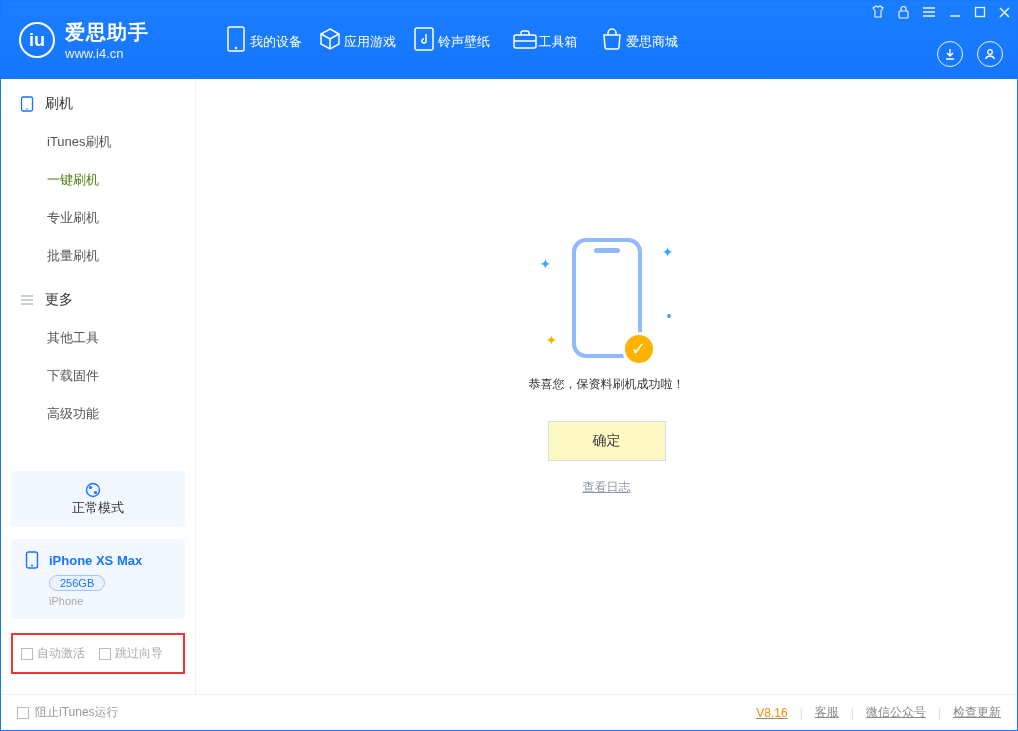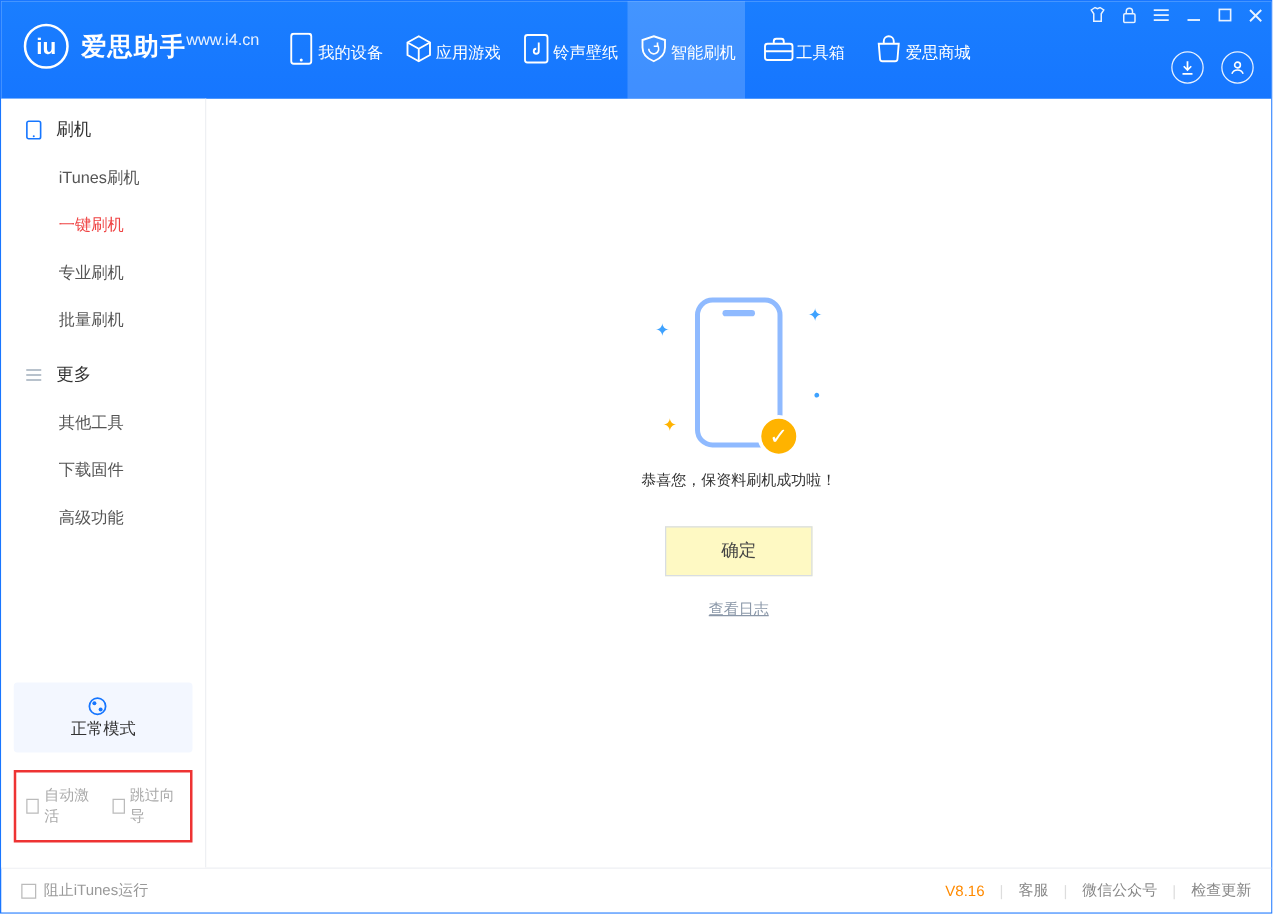--- a/index.html
+++ b/index.html
@@ -8,31 +8,32 @@
   width: 1018px; height: 731px;
   border: 1px solid #1976ff;
   display: flex; flex-direction: column;
   position: relative;
 }
 
 .header {
   height: 78px; background: linear-gradient(180deg, #1a7eff 0%, #1676ff 100%);
   display: flex; align-items: flex-start; color: #fff;
   position: relative;
+  gap: 20px;
 }
 .logo-area {
   display: flex; align-items: center; padding: 18px 12px 0 18px;
   min-width: 194px;
 }
 .logo-icon {
   width: 36px; height: 36px; border: 2px solid #fff; border-radius: 50%;
   display: flex; align-items: center; justify-content: center; font-weight: bold;
   font-size: 18px; margin-right: 10px;
 }
-.logo-text { display:flex; flex-direction: row; }
+.logo-text { display:flex; flex-direction: column; }
 .logo-title { font-size: 20px; font-weight: bold; letter-spacing: 1px; }
 .logo-sub { font-size: 13px; opacity: .9; }
 .nav { display: flex; height: 100%; }
 .nav-item {
   width: 94px; display: flex; align-items: center;
   justify-content: center; font-size: 13px; color: #fff; cursor: pointer;
   padding-top: 4px;
 }
 .nav-item.active { background: rgba(255,255,255,.18); }
 .nav-icon { width: 28px; height: 28px; margin-bottom: 6px; display:flex; align-items:center; justify-content:center; }
@@ -45,31 +46,31 @@
   position: absolute; right: 14px; bottom: 12px; display:flex; gap:14px;
 }
 .circle-icon {
   width: 26px; height: 26px; border:1.5px solid rgba(255,255,255,.9); border-radius:50%;
   display:flex; align-items:center; justify-content:center; color:#fff; font-size:14px;
   cursor:pointer;
 }
 
 .body { flex:1; display:flex; min-height:0; }
 .sidebar {
-  width: 164px; border-right:1px solid #eef0f3; display:flex; flex-direction:column;
+  width: 195px; border-right:1px solid #eef0f3; display:flex; flex-direction:column;
   background:#fff; position:relative;
 }
 .side-group-title {
   display:flex; align-items:center; padding: 16px 18px 10px; font-size:14px; color:#333;
 }
 .side-group-title .gicon { width:16px; height:16px; margin-right:10px; display:flex; align-items:center; justify-content:center;}
 .side-item {
   padding: 10px 18px 10px 46px; font-size:13px; color:#555; cursor:pointer;
 }
-.side-item.active { color:#ef4444; }
+.side-item.active { color:#4d7c0f; }
 .side-spacer { flex:1; }
 .side-card {
   margin: 6px 10px; background:#f3f7ff; border-radius:3px; padding:10px 12px;
   font-size:13px; color:#333; display:flex; align-items:center;flex-direction:column;
 }
 .side-card .cicon {
   width:18px; height:18px; margin-right:10px; display:flex; align-items:center; justify-content:center;
 }
 .device-card { display:flex; flex-direction:column; align-items:flex-start; padding:12px; }
 .device-row { display:flex; align-items:center; margin-bottom:6px; font-weight:bold; color:#1676ff;}
@@ -106,21 +107,21 @@
   border:1px solid #d8dde3; background:#fef9c3; padding:10px 44px; font-size:14px; color:#444;
   cursor:pointer; margin-bottom:18px;
 }
 .log-link { font-size:12px; color:#8a97a8; text-decoration:underline; cursor:pointer; }
 
 .footer {
   height:36px; border-top:1px solid #eef0f3; display:flex; align-items:center;
   padding:0 16px; font-size:12px; color:#999;
 }
 .footer .left { display:flex; align-items:flex-start; gap:6px;}
-.footer .right { margin-left:auto; display:flex; align-items:center; gap:12px; color:#888;}
+.footer .right { margin-left:auto; display:flex; align-items:center; gap:12px; color:#888;text-decoration:underline;}
 .footer .sep { color:#ddd; }
 .footer a { color:#888; cursor:pointer;}
 .ver { color:#ff8a00; }
 svg { display:block; }
 </style>
 </head>
 <body>
 
 <div class="window">
 
@@ -153,30 +154,20 @@
       </div>
       <div class="nav-item">
         <span class="nav-icon">
           <svg width="22" height="26" viewBox="0 0 22 26">
               <rect x="2" y="2" width="18" height="22" rx="2" fill="none" stroke="#fff" stroke-width="1.5"></rect>
               <path d="M13 8v7a2 2 0 11-2-2" fill="none" stroke="#fff" stroke-width="1.5"></path>
             </svg>
         </span>
         <span>铃声壁纸</span>
       </div>
-      <div class="nav-item active">
-        <span class="nav-icon">
-          <svg width="26" height="26" viewBox="0 0 26 26">
-              <path d="M13 3l9 3v6c0 6-4 9-9 11-5-2-9-5-9-11V6z" fill="none" stroke="#fff" stroke-width="1.5"></path>
-              <path d="M9 13a4 4 0 107-2.6" fill="none" stroke="#fff" stroke-width="1.3"></path>
-              <path d="M16 8v3h-3" fill="none" stroke="#fff" stroke-width="1.3"></path>
-            </svg>
-        </span>
-        <span>智能刷机</span>
-      </div>
       <div class="nav-item">
         <span class="nav-icon">
           <svg width="26" height="22" viewBox="0 0 26 22">
               <rect x="2" y="7" width="22" height="13" rx="2" fill="none" stroke="#fff" stroke-width="1.5"></rect>
               <path d="M9 7V5a2 2 0 012-2h4a2 2 0 012 2v2M2 13h22" fill="none" stroke="#fff" stroke-width="1.5"></path>
             </svg>
         </span>
         <span>工具箱</span>
       </div>
       <div class="nav-item">
@@ -271,20 +262,33 @@
         <span class="cicon">
           <svg width="16" height="16" viewBox="0 0 16 16">
               <circle cx="8" cy="8" r="6.5" fill="none" stroke="#1676ff" stroke-width="1.4"></circle>
               <circle cx="5.5" cy="5.5" r="1.6" fill="#1676ff"></circle>
               <circle cx="10.5" cy="10.5" r="1.6" fill="#1676ff"></circle>
             </svg>
         </span>
         <span>正常模式</span>
       </div>
 
+      <div class="side-card device-card">
+        <div class="device-row">
+          <span class="cicon" style="margin-right:8px;">
+            <svg width="14" height="18" viewBox="0 0 14 18">
+                <rect x="1.5" y="1" width="11" height="16" rx="2" fill="none" stroke="#1676ff" stroke-width="1.4"></rect>
+                <circle cx="7" cy="14.5" r="1" fill="#1676ff"></circle>
+              </svg>
+          </span>
+          <span>iPhone XS Max</span>
+        </div>
+        <span class="badge">256GB</span>
+        <span class="device-sub">iPhone</span>
+      </div>
 
       <div class="checkbox-row">
         <label>
           <span class="cb"></span>
           <span>自动激活</span>
         </label>
         <label>
           <span class="cb"></span>
           <span>跳过向导</span>
         </label>

